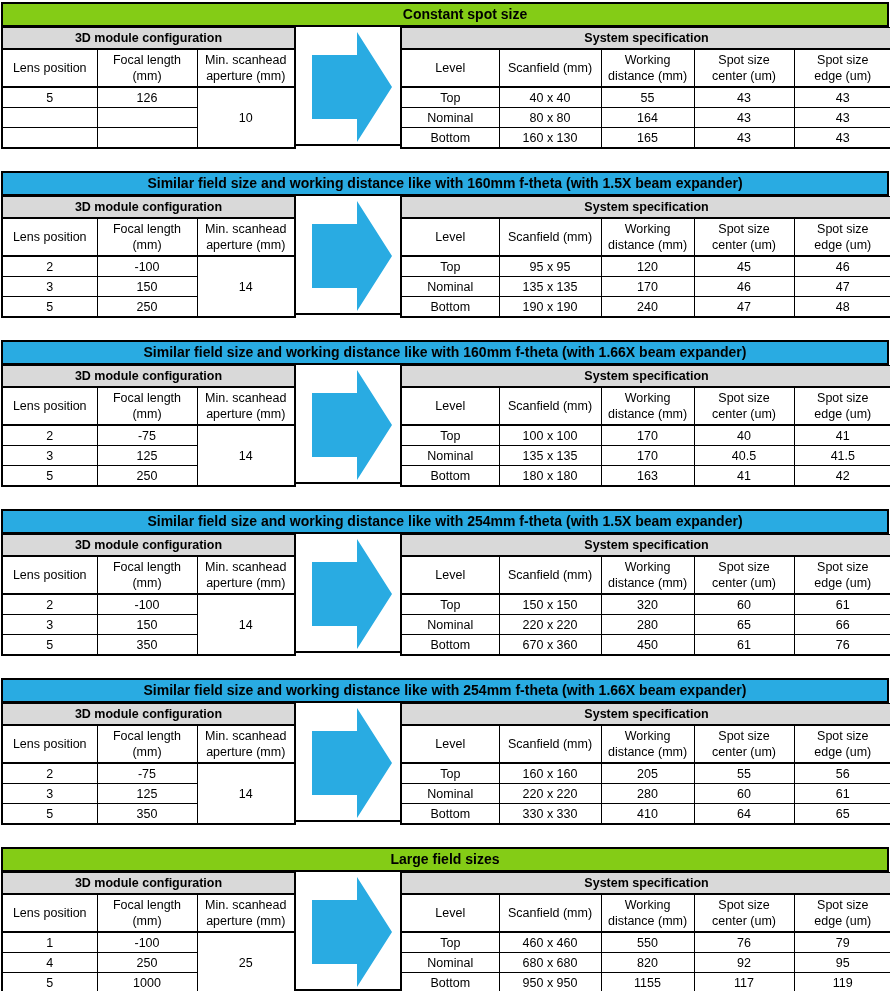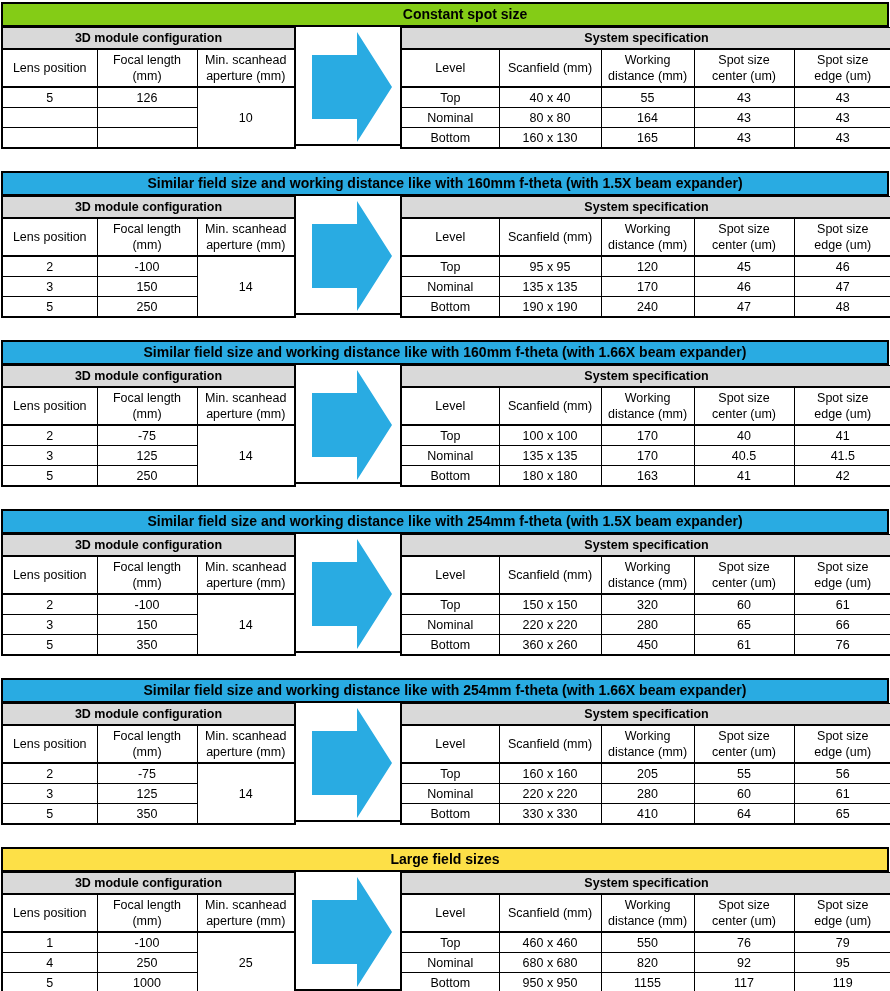--- a/index.html
+++ b/index.html
@@ -490,21 +490,21 @@
             </tr>
             <tr>
               <td>Nominal</td>
               <td>220 x 220</td>
               <td>280</td>
               <td>65</td>
               <td>66</td>
             </tr>
             <tr>
               <td>Bottom</td>
-              <td>360 x 260</td>
+              <td>670 x 360</td>
               <td>450</td>
               <td>61</td>
               <td>76</td>
             </tr>
           </tbody>
       </table>
     </div>
   </section>
 
   <section class="block">
@@ -609,21 +609,21 @@
               <td>410</td>
               <td>64</td>
               <td>65</td>
             </tr>
           </tbody>
       </table>
     </div>
   </section>
 
   <section class="block">
-    <div class="title" style="background: #fde047;">Large field sizes</div>
+    <div class="title" style="background: #84cc16;">Large field sizes</div>
     <div class="row">
       <table class="cfg">
         <colgroup>
             <col style="width:95px">
             <col style="width:100px">
             <col style="width:98px">
           </colgroup>
         <tbody>
           <tr class="sec">
               <td colspan="3" class="sechead" style="background: rgb(217, 217, 217);">3D module configuration</td>

